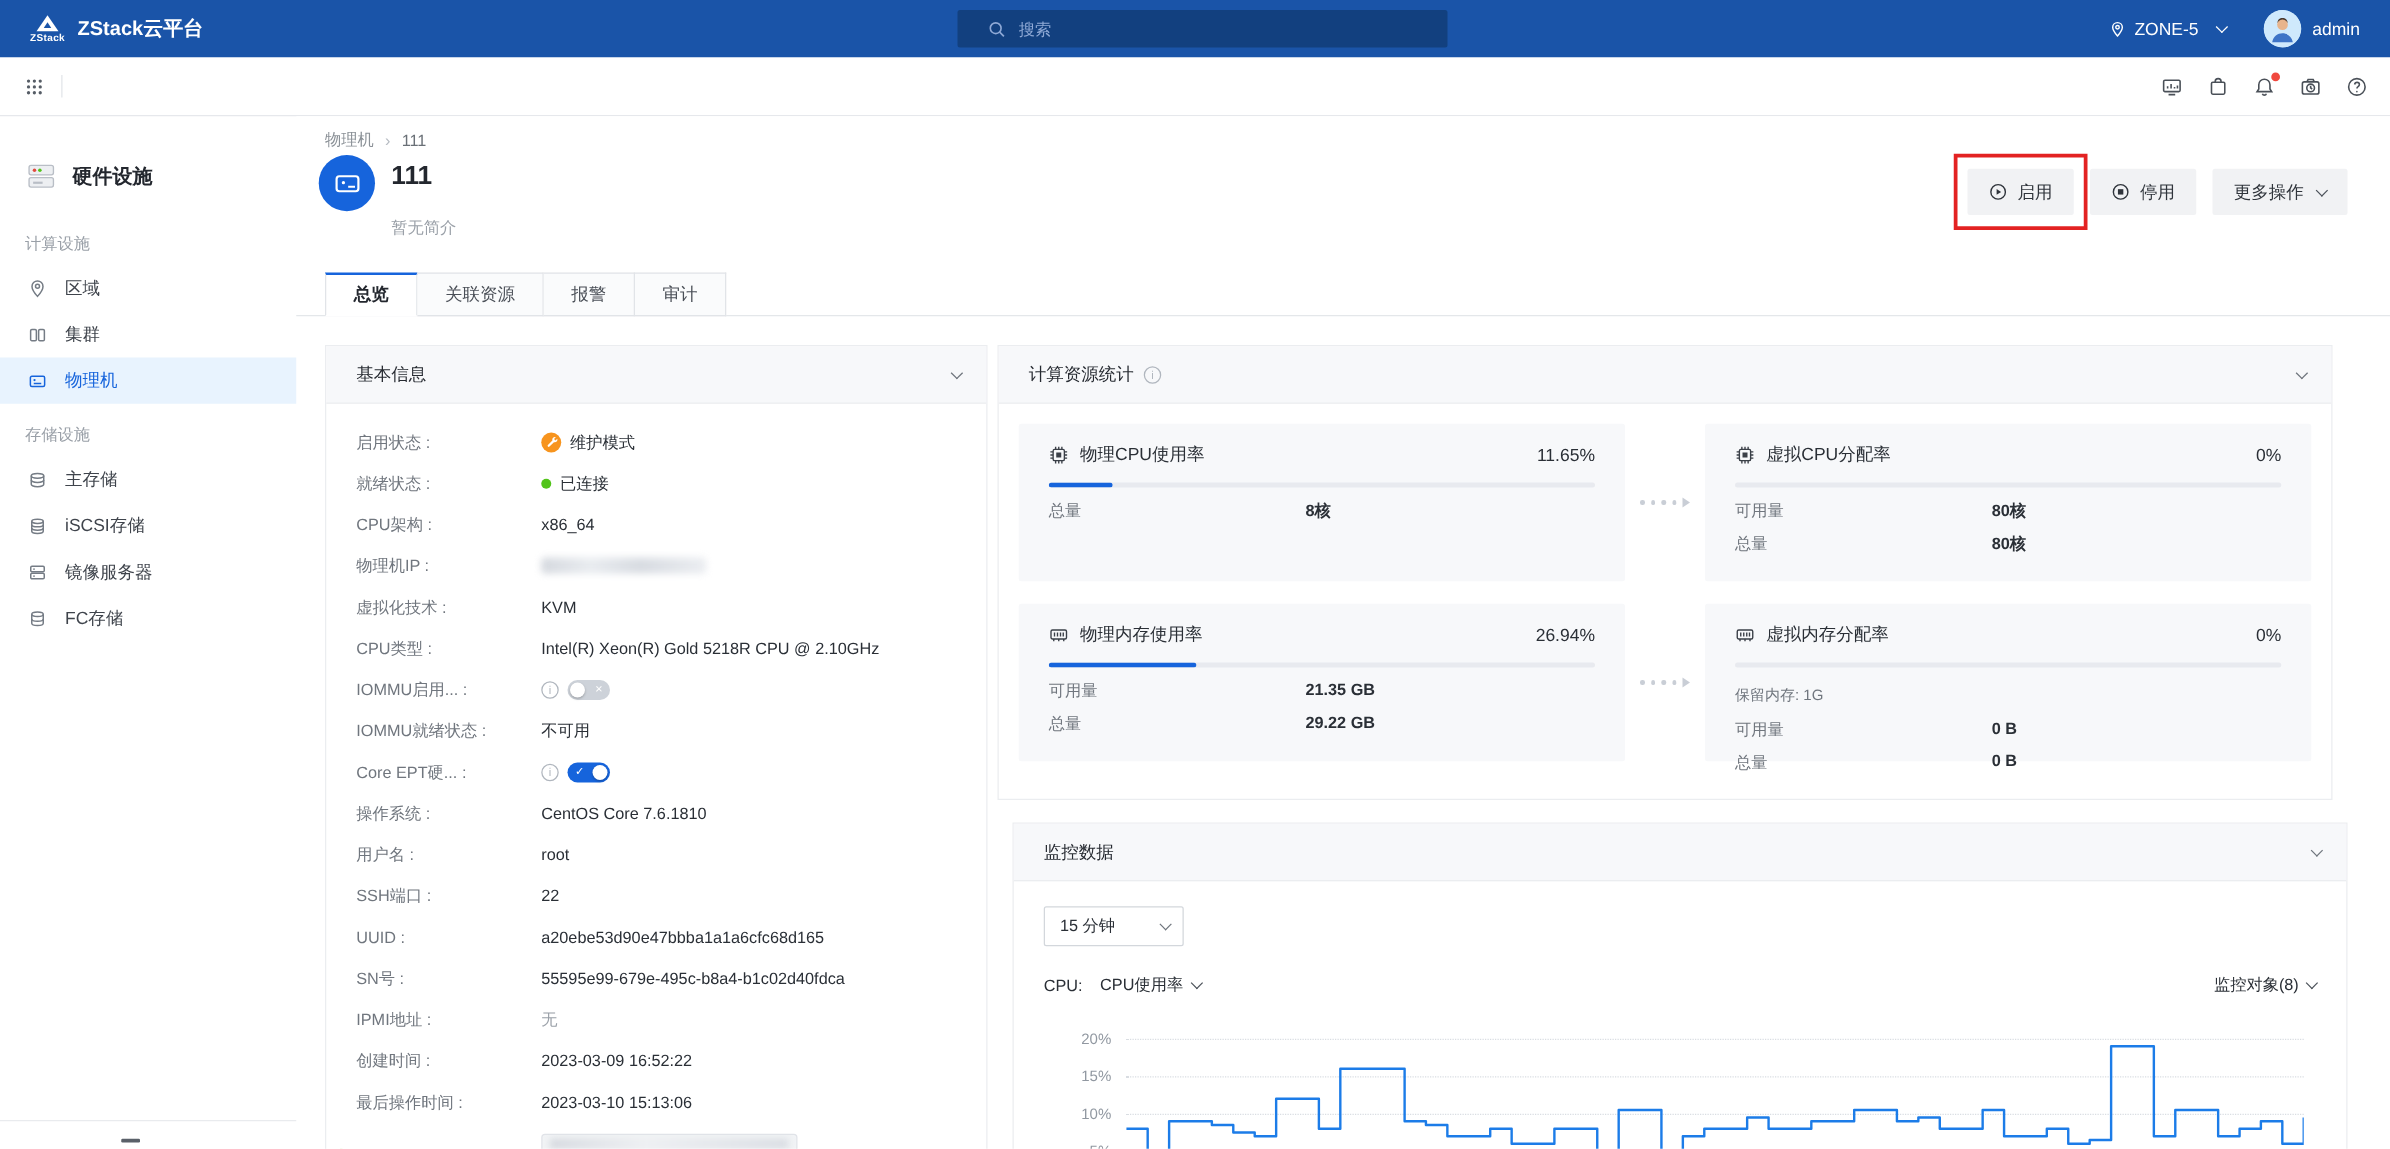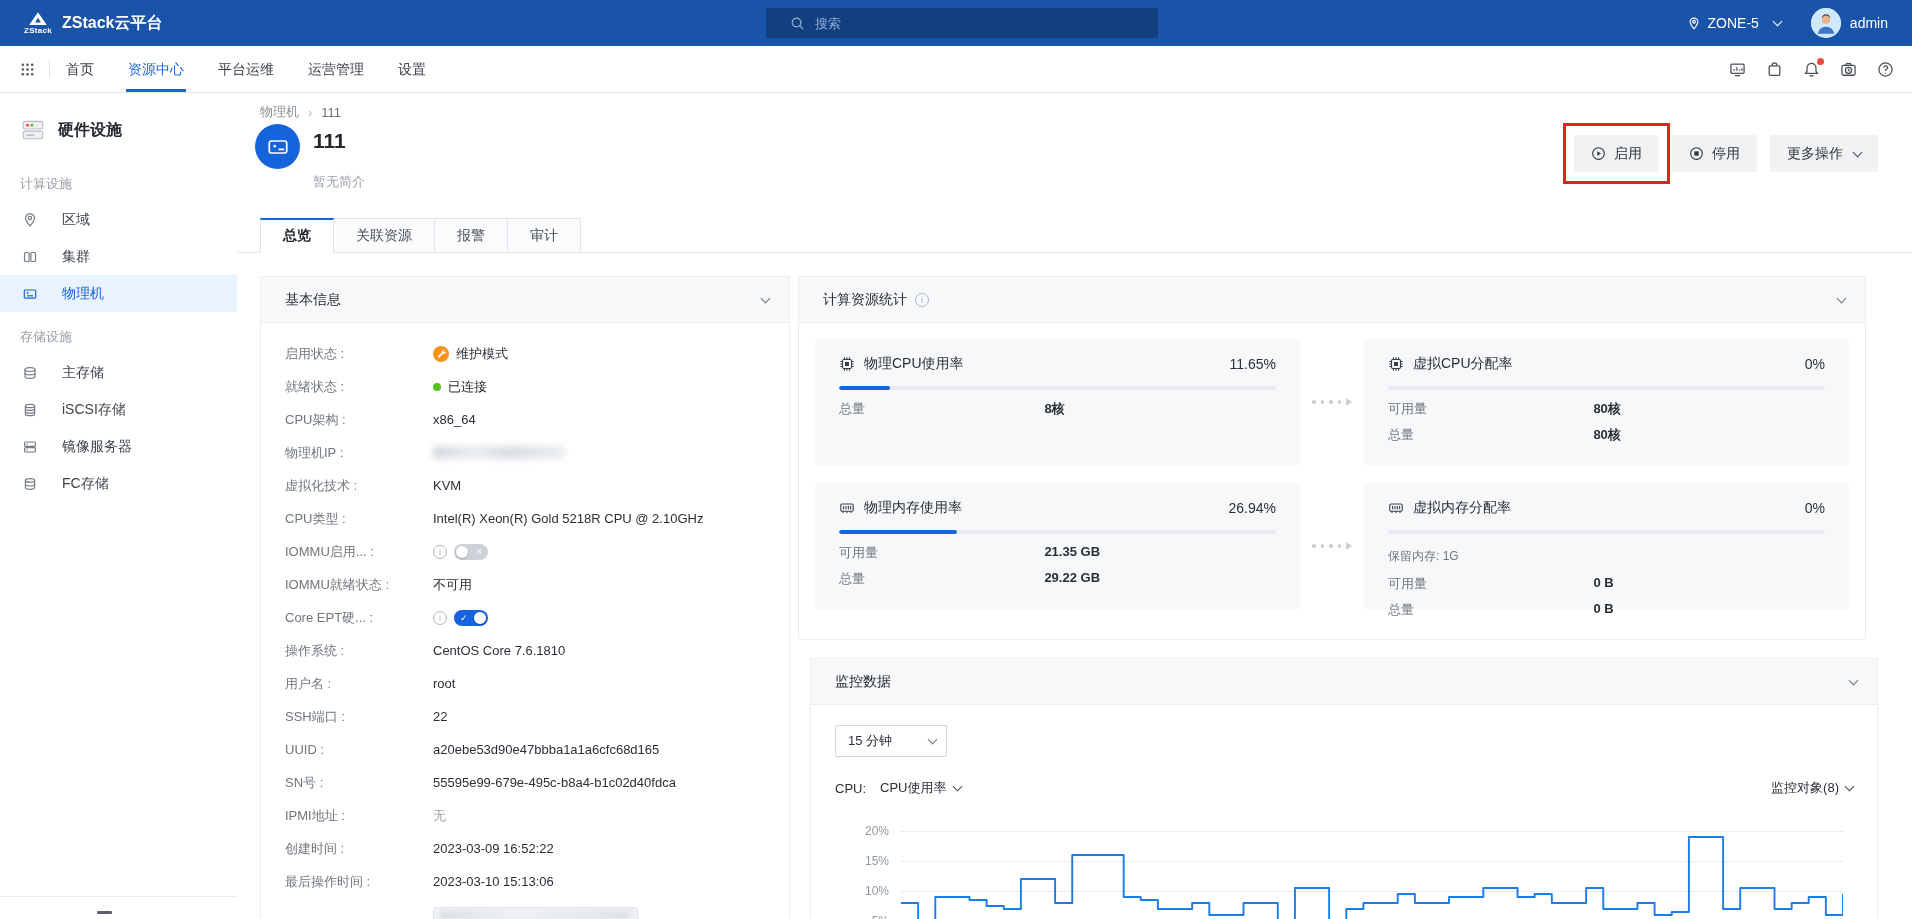--- a/index.html
+++ b/index.html
@@ -39,24 +39,24 @@
   .nav-divider{width:1px;height:18px;background:#E2E5E9;margin:0 16px 0 14px}
   .nav-items{display:flex;gap:34px}
   .nav-item{font-size:14px;color:#3A3F47;height:46px;line-height:46px;position:relative;cursor:pointer}
   .nav-item.active{color:var(--accent)}
   .nav-item.active::after{content:"";position:absolute;left:-2px;right:-2px;bottom:0;height:3px;background:var(--accent)}
   .nav-icons{margin-left:auto;display:flex;align-items:center;gap:20px;color:#4A5058}
   .nav-ic{position:relative;cursor:pointer}
   .red-dot{position:absolute;top:-3px;right:-4px;width:7px;height:7px;border-radius:50%;background:#F0483E}
 
   
-  .sidebar{position:absolute;left:0;top:93px;bottom:0;width:274px;background:#fff;border-right:2px solid #84cc16}
+  .sidebar{position:absolute;left:0;top:104px;bottom:0;width:274px;background:#fff;border-right:2px solid #84cc16}
   .side-head{display:flex;align-items:center;gap:12px;padding:24px 20px 16px;font-size:16px;color:#23272E;font-weight:bold}
   .side-section-label{padding:16px 20px 8px;font-size:13px;color:var(--muted)}
-  .side-item{display:flex;align-items:center;gap:24px;height:37px;padding-left:22px;font-size:14px;
+  .side-item{display:flex;align-items:center;gap:14px;height:37px;padding-left:22px;font-size:14px;
              color:#3F444C;cursor:pointer}
   .side-item .icn{color:#757C85}
   .side-item.active{background:#E8F3FE;color:var(--accent)}
   .side-item.active .icn{color:var(--accent)}
   .side-bottom-line{position:absolute;left:0;right:0;bottom:22px;border-top:1px solid #E9EBEE}
   .partial-glyph{position:absolute;left:97px;bottom:5px;width:15px;height:3px;background:#5A6069;border-radius:1px}
 
   
   .main{position:absolute;left:237px;top:93px;right:0;bottom:0;background:#fff}
   .breadcrumb{position:absolute;left:23px;top:10px;font-size:13px;color:#8B9197;display:flex;align-items:center;gap:9px}
@@ -200,27 +200,20 @@
         <circle cx="13" cy="3" r="1.4"></circle>
         <circle cx="3" cy="8" r="1.4"></circle>
         <circle cx="8" cy="8" r="1.4"></circle>
         <circle cx="13" cy="8" r="1.4"></circle>
         <circle cx="3" cy="13" r="1.4"></circle>
         <circle cx="8" cy="13" r="1.4"></circle>
         <circle cx="13" cy="13" r="1.4"></circle>
       </svg>
   </span>
   <span class="nav-divider"></span>
-  <div class="nav-items" id="nav-items">
-      <div class="nav-item">首页</div>
-      <div class="nav-item active">资源中心</div>
-      <div class="nav-item">平台运维</div>
-      <div class="nav-item">运营管理</div>
-      <div class="nav-item">设置</div>
-    </div>
   <div class="nav-icons">
     <span class="icn nav-ic">
       <svg width="17" height="17" viewBox="0 0 16 16" fill="none" stroke="currentColor" stroke-width="1.2">
           <rect x="1.8" y="3" width="12.4" height="8.6" rx="1"></rect>
           <path d="M4.8 9.2V7.6M7.4 9.2V5.9M10 9.2V8.1M12.2 9.2V6.9"></path>
           <path d="M5.5 13.8h5"></path>
         </svg>
     </span>
     <span class="icn nav-ic">
       <svg width="17" height="17" viewBox="0 0 16 16" fill="none" stroke="currentColor" stroke-width="1.2">

